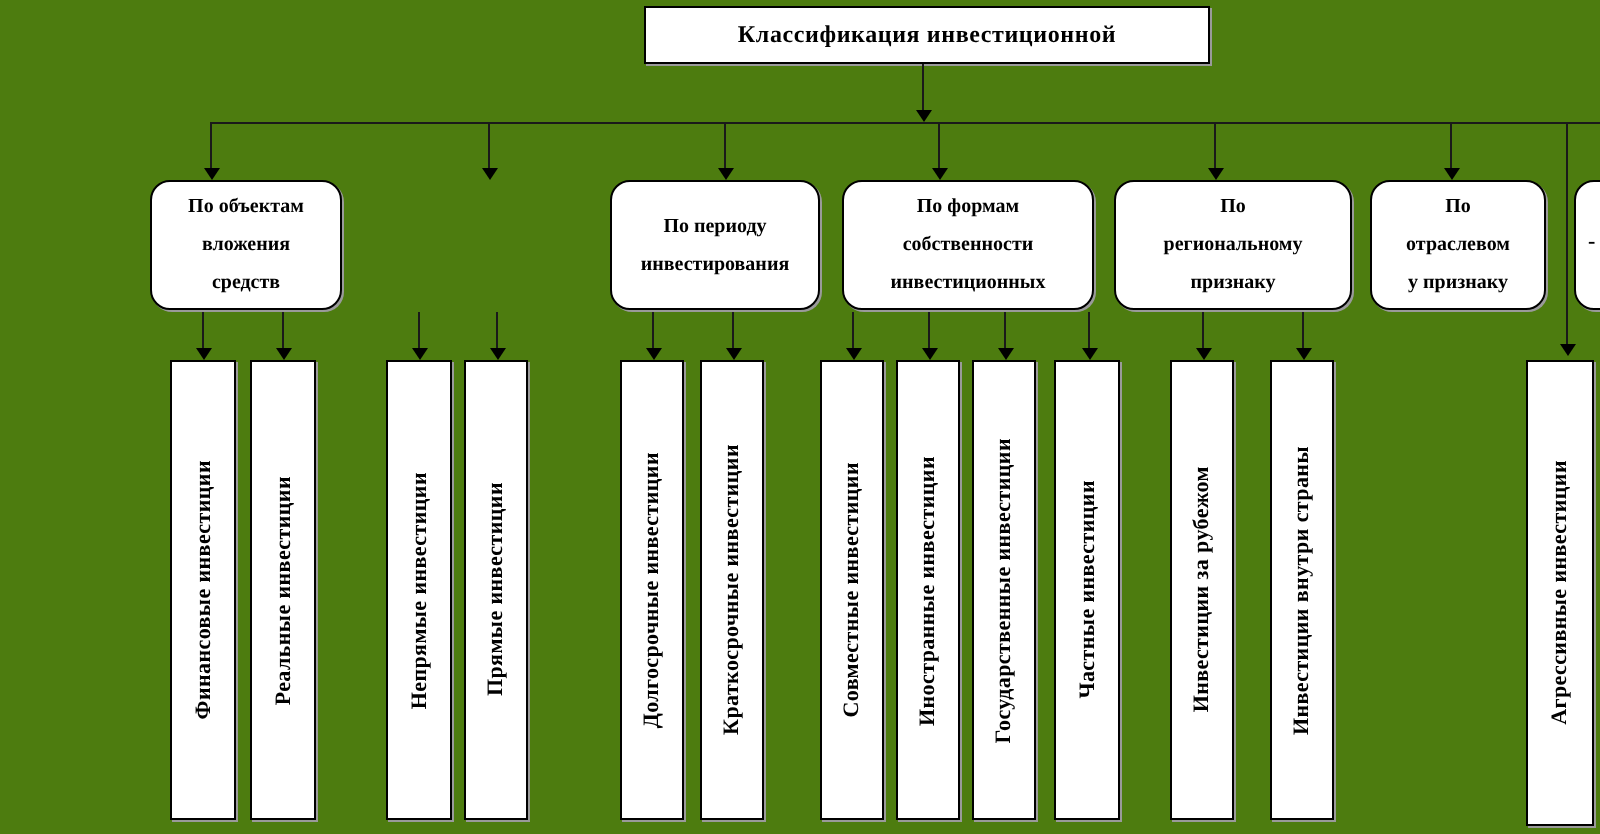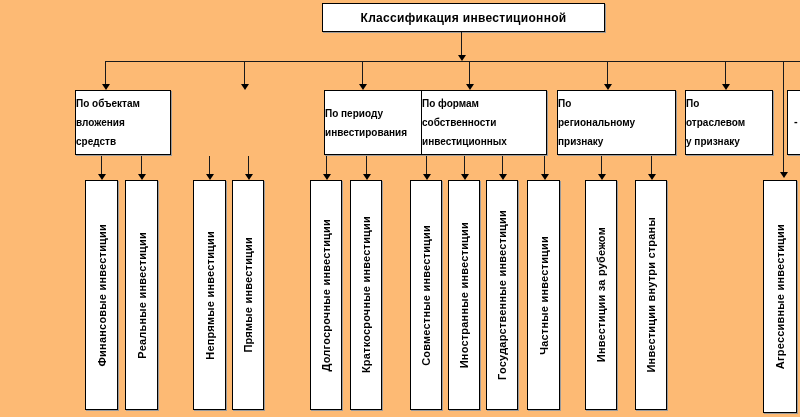--- a/index.html
+++ b/index.html
@@ -1,29 +1,29 @@
 <!DOCTYPE html>
 <html><head>
 <meta charset="utf-8">
 <style>
   html,body{margin:0;padding:0;background:#ffffff;}
   #canvas{
-    position:relative;width:800px;height:417px;background:#fdba74;
+    position:relative;width:800px;height:417px;background:#4d7c0f;
     overflow:hidden;
-    font-family:Liberation Sans, sans-serif;
+    font-family:Liberation Serif, serif;
     color:#000;
   }
   .node{
     position:absolute;background:#ffffff;border:1px solid #000;
     box-shadow:1px 1px 0 #9a9a9a;
     display:flex;align-items:center;justify-content:center;
     box-sizing:border-box;
   }
   .title-node{font-size:12px;font-weight:bold;text-align:center;letter-spacing:.3px;}
-  .cat-node{font-size:10px;font-weight:bold;}
+  .cat-node{font-size:10px;font-weight:bold;text-align:center;border-radius:10px;}
   .cat-label{white-space:pre-line;line-height:19px;display:block;width:100%;}
   .leaf-node{font-size:11px;font-weight:bold;}
   .leaf-label{
     writing-mode:vertical-rl;transform:rotate(180deg);
     white-space:nowrap;letter-spacing:.2px;
   }
   .vline,.hline{position:absolute;background:#1a1a1a;}
   .vline{width:1px;}
   .hline{height:1px;}
   .arrow-down{
@@ -61,21 +61,21 @@
   <div class="arrow-down" style="left:722px;top:84px;"></div>
 
   <div class="vline" style="left:783px;top:61px;height:111px;"></div>
   <div class="arrow-down" style="left:780px;top:172px;"></div>
 
   <div class="node cat-node" style="left:75px;top:90px;width:96px;height:65px;">
     <span class="cat-label">По объектам
 вложения
 средств</span>
   </div>
-  <div class="node cat-node" style="left:305px;top:90px;width:105px;height:65px;margin-left:19px;">
+  <div class="node cat-node" style="left:305px;top:90px;width:105px;height:65px;">
     <span class="cat-label">По периоду
 инвестирования</span>
   </div>
   <div class="node cat-node" style="left:421px;top:90px;width:126px;height:65px;">
     <span class="cat-label">По формам
 собственности
 инвестиционных</span>
   </div>
   <div class="node cat-node" style="left:557px;top:90px;width:119px;height:65px;">
     <span class="cat-label">По

